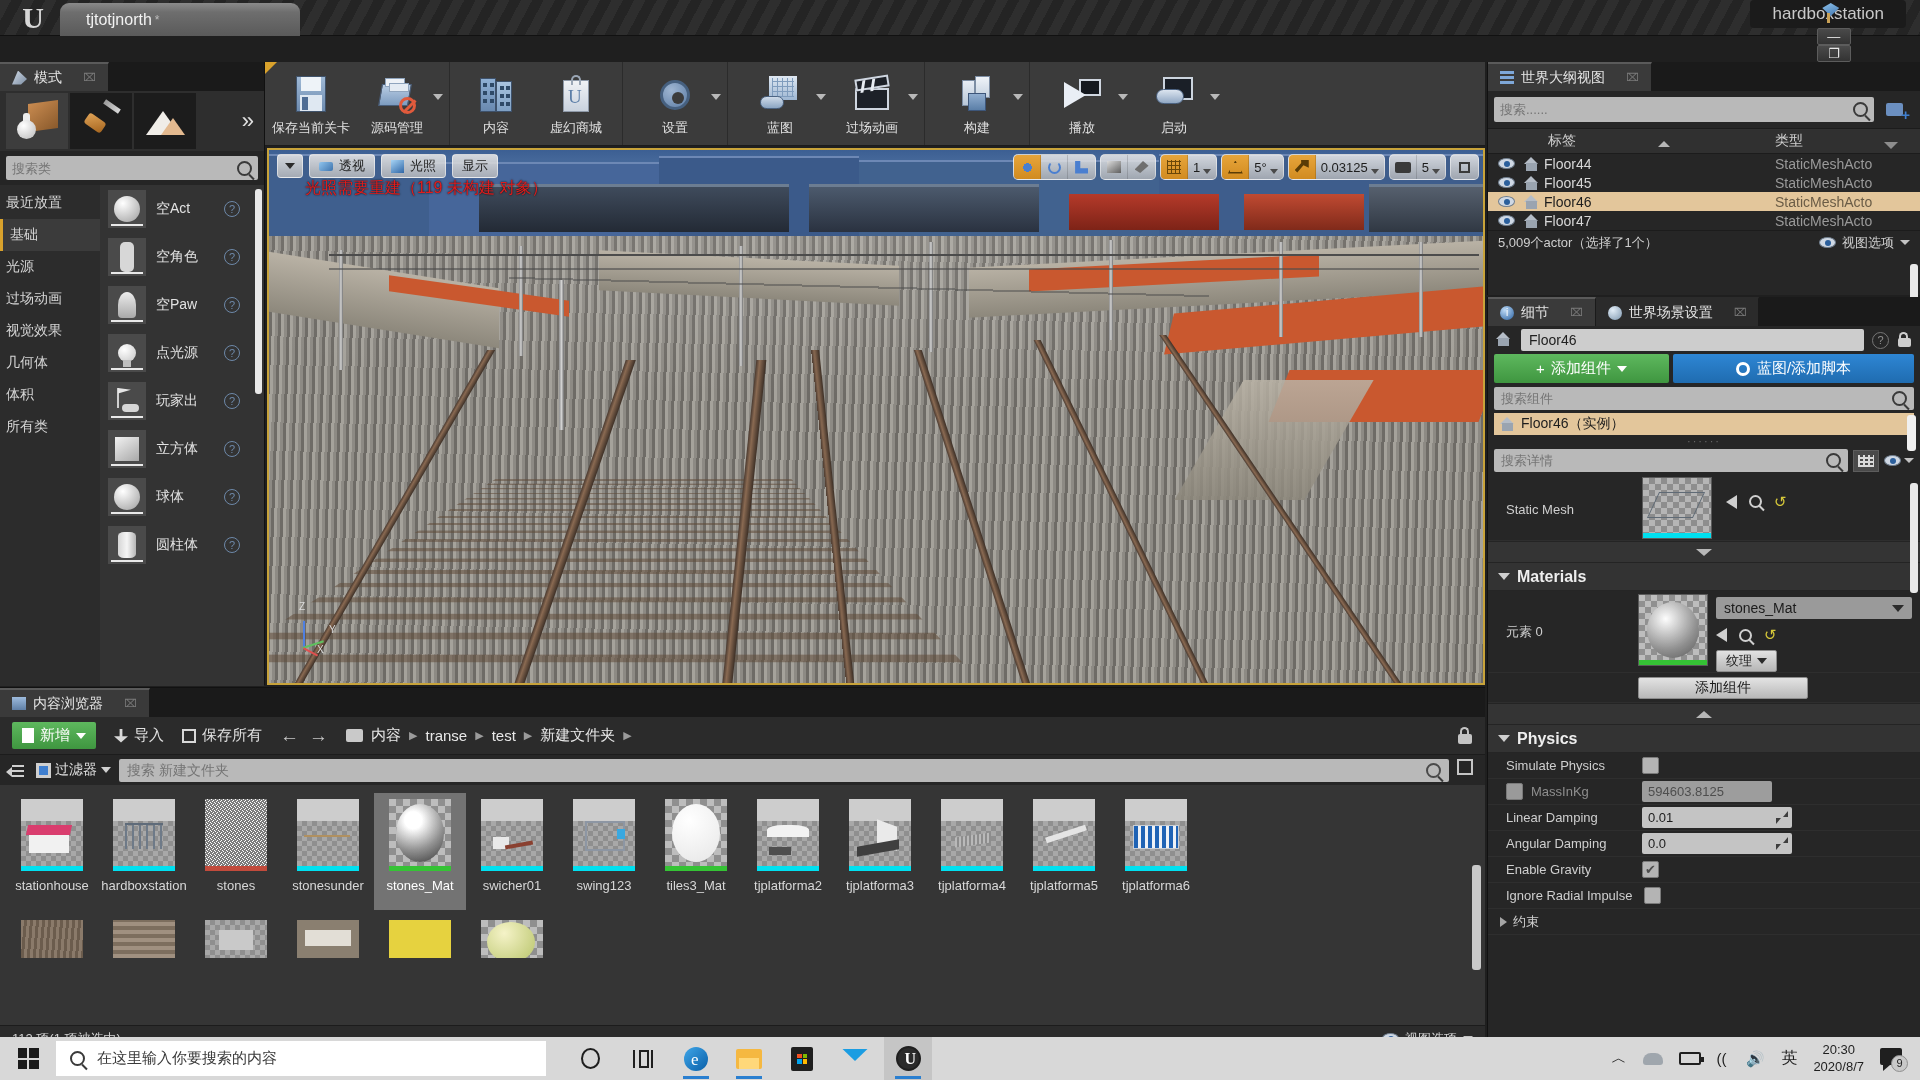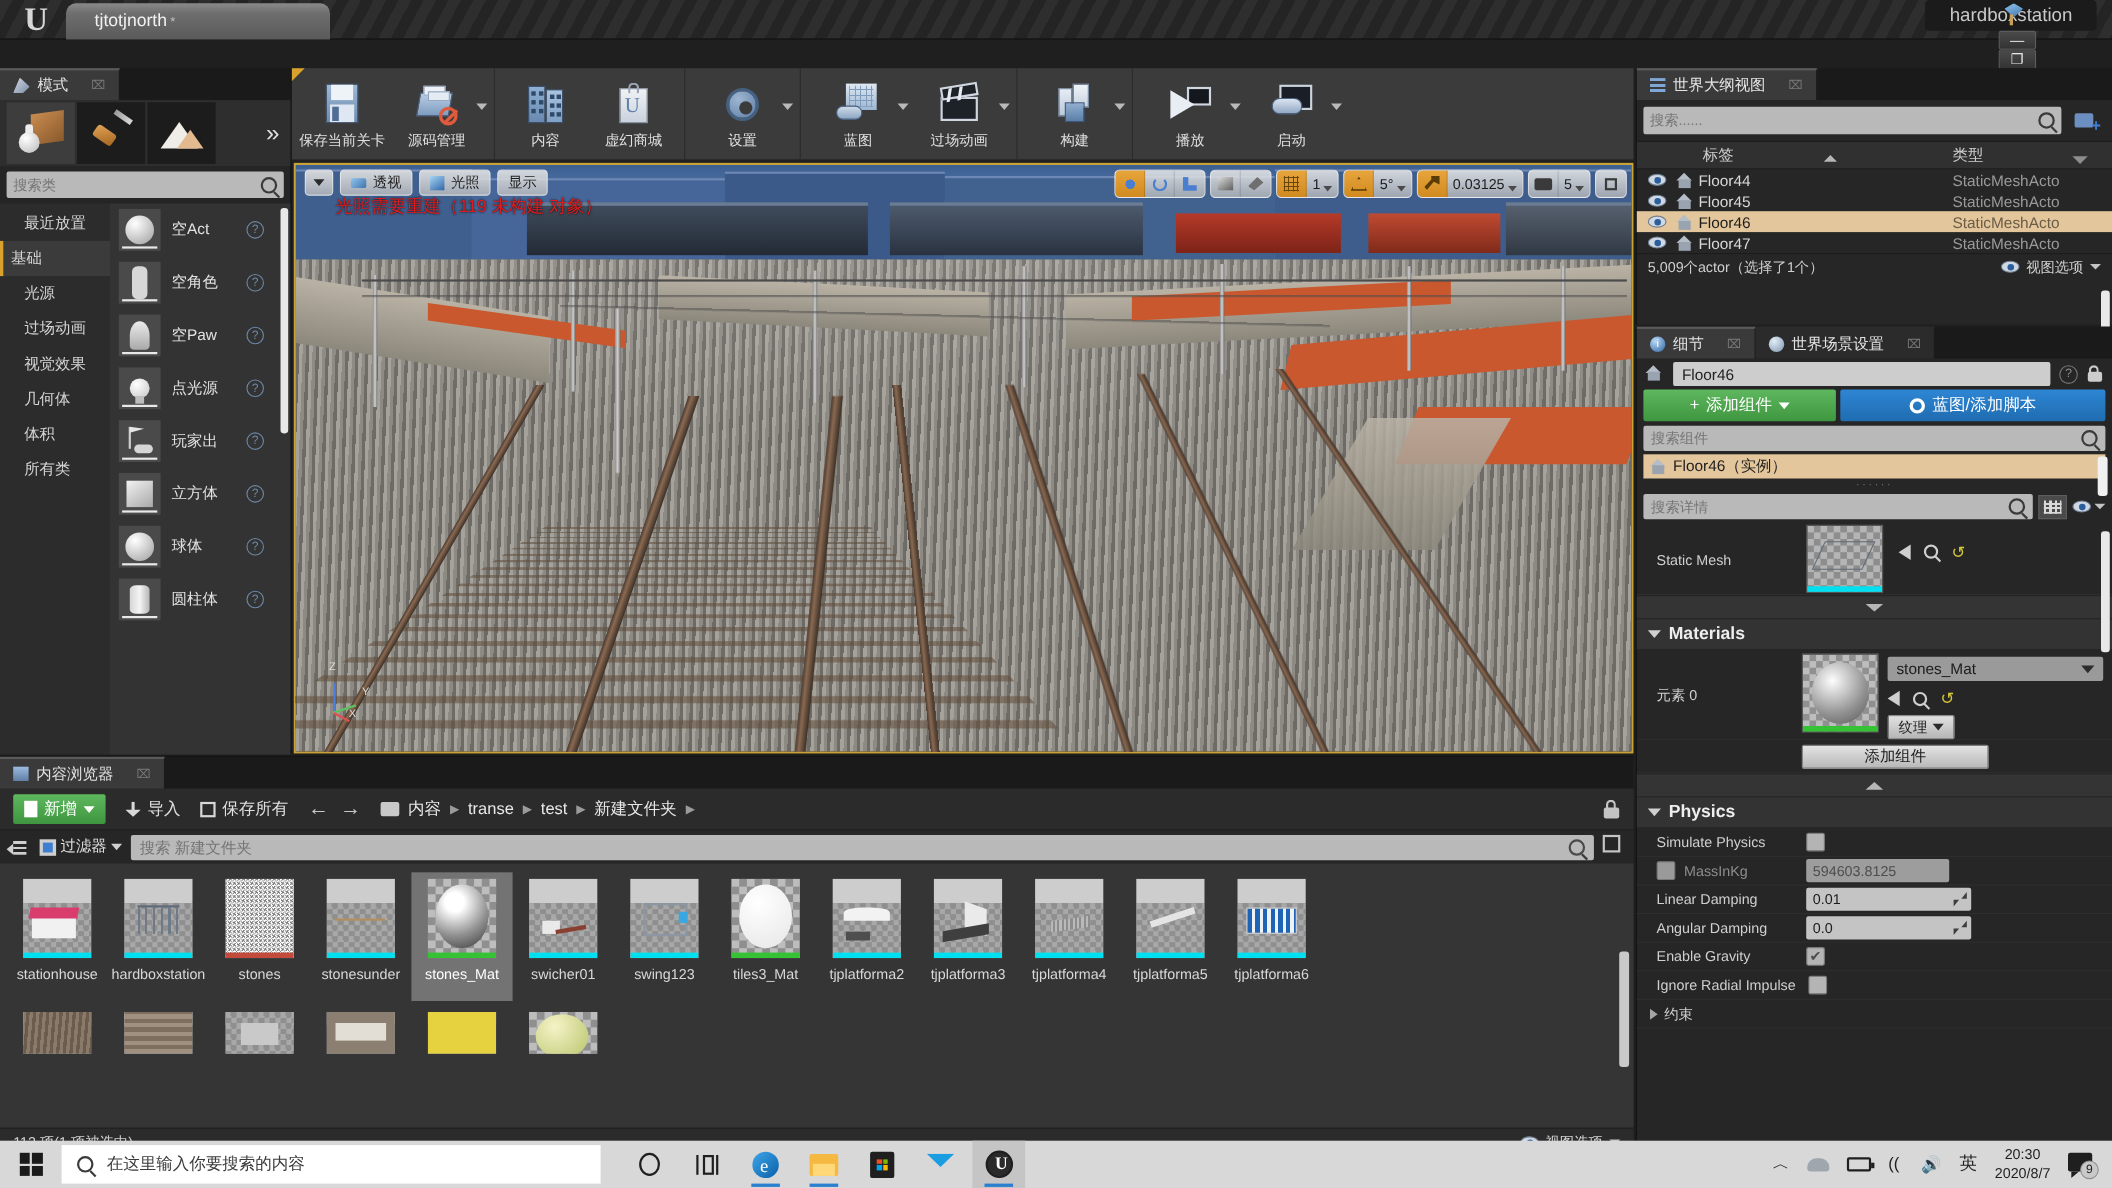--- a/index.html
+++ b/index.html
@@ -156,21 +156,21 @@
   .search-row{ margin:5px 6px; height:24px; background:#b9b9b9;
                display:flex;align-items:center;padding:0 6px;border-radius:2px;}
   .search-row input{ flex:1; border:none;background:transparent;outline:none;
                      font-size:13px; color:#3b3b3b;
                      font-family:"Liberation Sans",sans-serif;}
   .mag{width:15px;height:15px;border:2px solid #3a3a3a;border-radius:50%;position:relative;}
   .mag:after{content:"";position:absolute;right:-5px;bottom:-4px;width:7px;height:2px;background:#3a3a3a;transform:rotate(45deg);}
 
   .modes-body{ display:flex; height:calc(100% - 122px); }
   .cat-list{ width:100px; background:#2c2c2c; padding-top:2px;}
-  .cat{ height:32px; display:flex;align-items:center; padding-left:22px;
+  .cat{ height:32px; display:flex;align-items:center; padding-left:6px;
         font-size:14px; color:#d5d5d5;}
   .cat.sel{ background:#3b3b3b; border-left:3px solid #d9a22c; padding-left:7px;}
   .place-list{ flex:1; background:#333; overflow:hidden; position:relative;}
   .place-item{ height:48px; display:flex;align-items:center; gap:10px; padding-left:8px;}
   .place-thumb{ width:38px;height:38px;background:#4a4a4a; position:relative;
                 display:flex;align-items:center;justify-content:center;}
   .place-thumb .ul{position:absolute;left:3px;bottom:2px;right:3px;height:2px;background:#e9e9e9;}
   .pname{ font-size:14px; color:#e2e2e2; white-space:nowrap; overflow:hidden; width:58px;}
   .qmark{ width:16px;height:16px;border:1px solid #6d88a8;border-radius:50%;
           color:#6d88a8;font-size:11px;display:flex;align-items:center;justify-content:center;}

